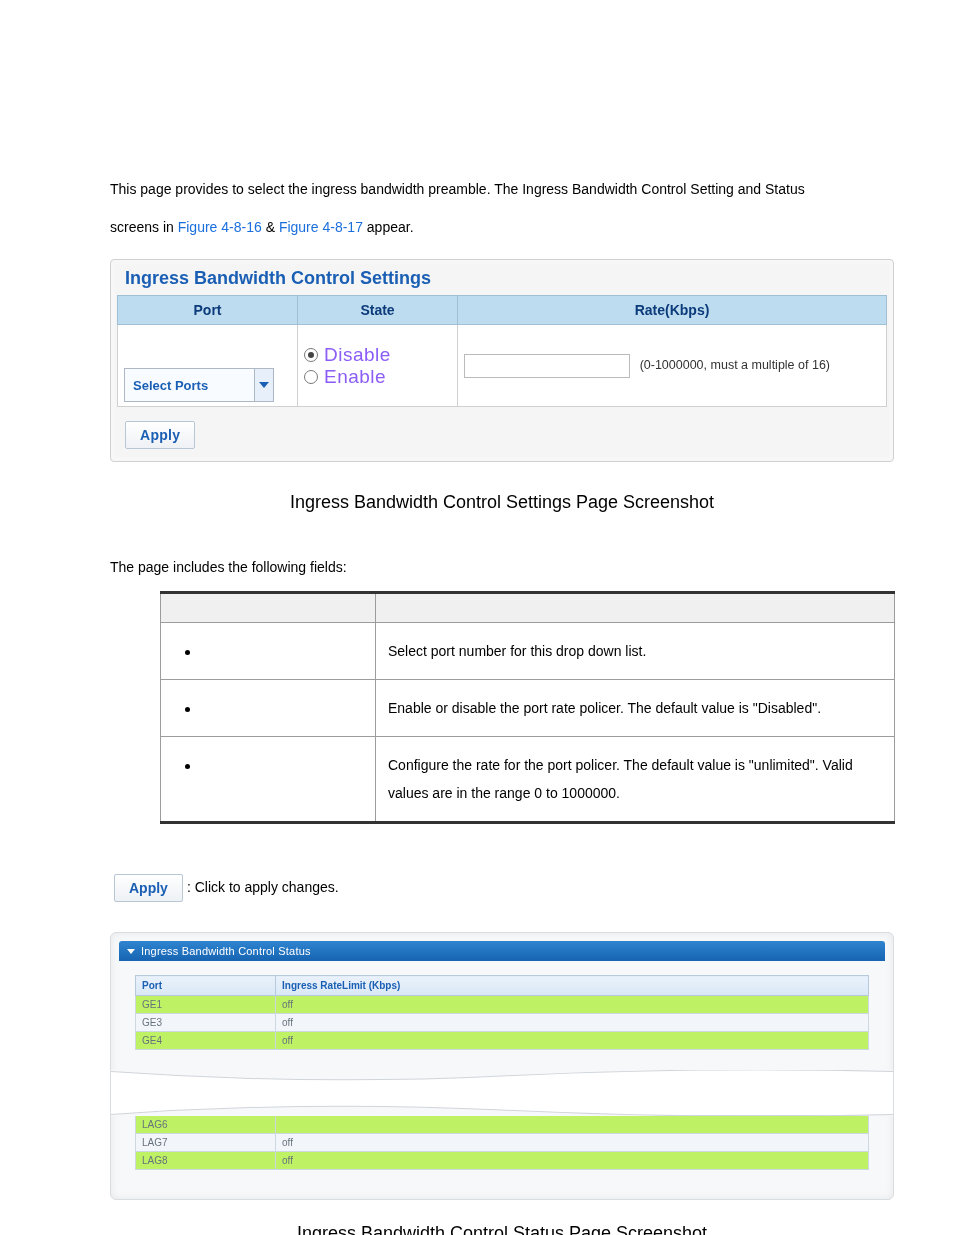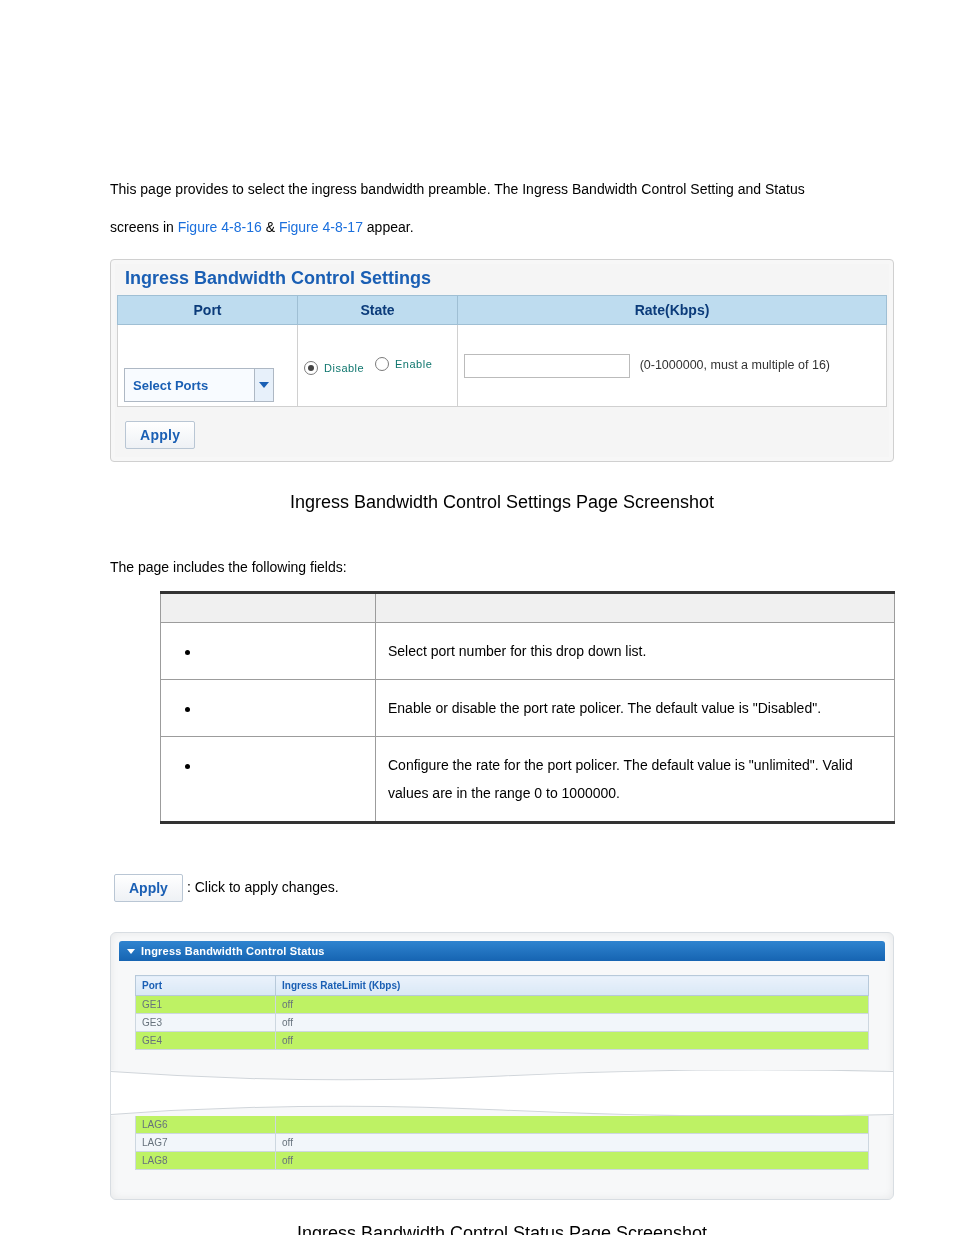--- a/index.html
+++ b/index.html
@@ -96,22 +96,22 @@
     border-left: 1px solid #aeb8c4;
     display: flex;
     align-items: center;
     justify-content: center;
   }
   .port-select .chev svg { width: 10px; height: 6px; }
   .radio-wrap {
     display: inline-flex;
     align-items: center;
     gap: 4px;
-    font-size: 11px;
-    color: #0f766e;
+    font-size: 19px;
+    color: #8b5cf6;
     letter-spacing: 0.5px;
   }
   .radio-dot {
     width: 12px; height: 12px;
     border: 1px solid #7a7a7a;
     border-radius: 50%;
     display: inline-flex;
     align-items: center;
     justify-content: center;
     margin-right: 2px;
@@ -217,21 +217,21 @@
     background: #f7f8f9;
     padding: 8px;
     position: relative;
     overflow: hidden;
     height: 250px;
   }
   .status-header {
     background: linear-gradient(#2f84d0, #1664b2);
     color: #fff;
     font-size: 11px;
-    font-weight: bold;
+    font-weight: normal;
     padding: 4px 8px;
     display: flex;
     align-items: center;
     gap: 6px;
     border-top-left-radius: 3px;
     border-top-right-radius: 3px;
     letter-spacing: 0.2px;
   }
   .status-header svg { width: 8px; height: 6px; }
   .status-body {

